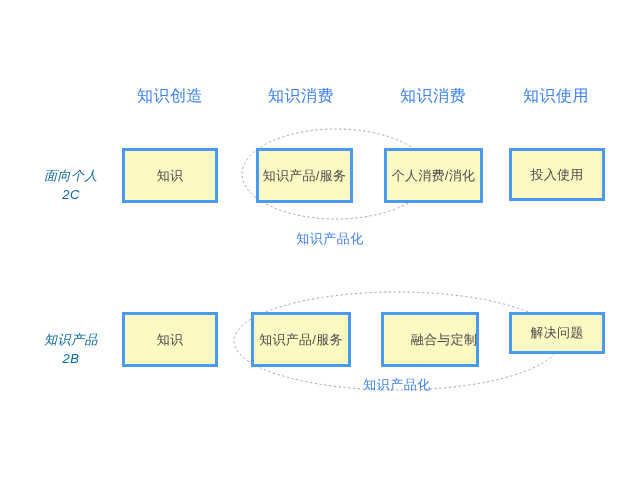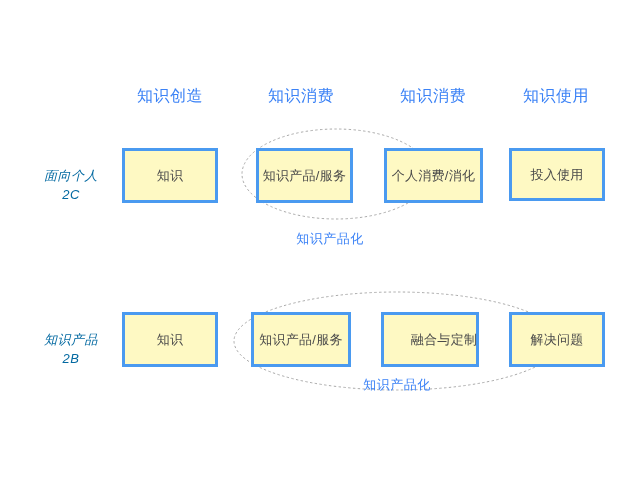--- a/index.html
+++ b/index.html
@@ -142,21 +142,21 @@
 
   <div class="node-box" id="box-1-0" style="left: 122px; top: 312px; width: 96px; height: 55px;">
     <span>知识</span>
   </div>
   <div class="node-box" id="box-1-1" style="left: 251px; top: 312px; width: 100px; height: 55px;">
     <span>知识产品/服务</span>
   </div>
   <div class="node-box" id="box-1-2" style="left: 381px; top: 312px; width: 98px; height: 55px; padding-left: 28px;">
     <span>融合与定制</span>
   </div>
-  <div class="node-box" id="box-1-3" style="left: 509px; top: 312px; width: 96px; height: 55px;">
+  <div class="node-box" id="box-1-3" style="left: 509px; top: 312px; width: 96px; height: 42px;">
     <span>解决问题</span>
   </div>
 
   <div class="ellipse-caption" id="caption-1" style="left: 322px; top: 377px; width: 150px;">
     <span>知识产品化</span>
   </div>
 
 </div>
 
 </body></html>

